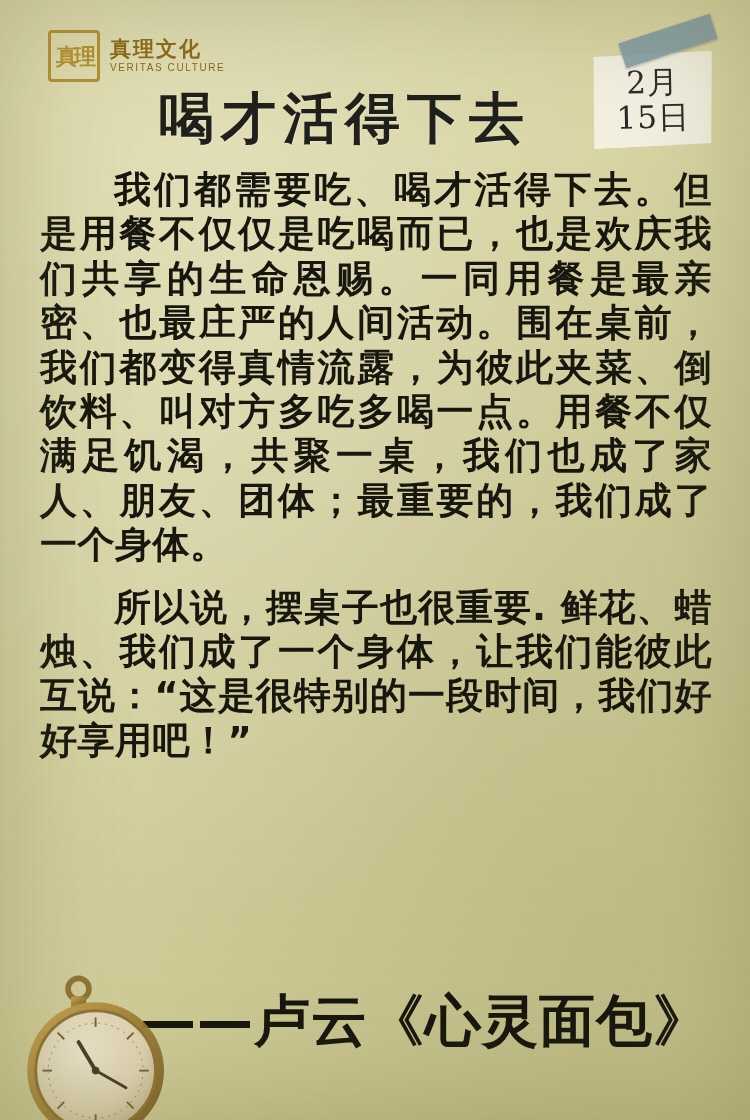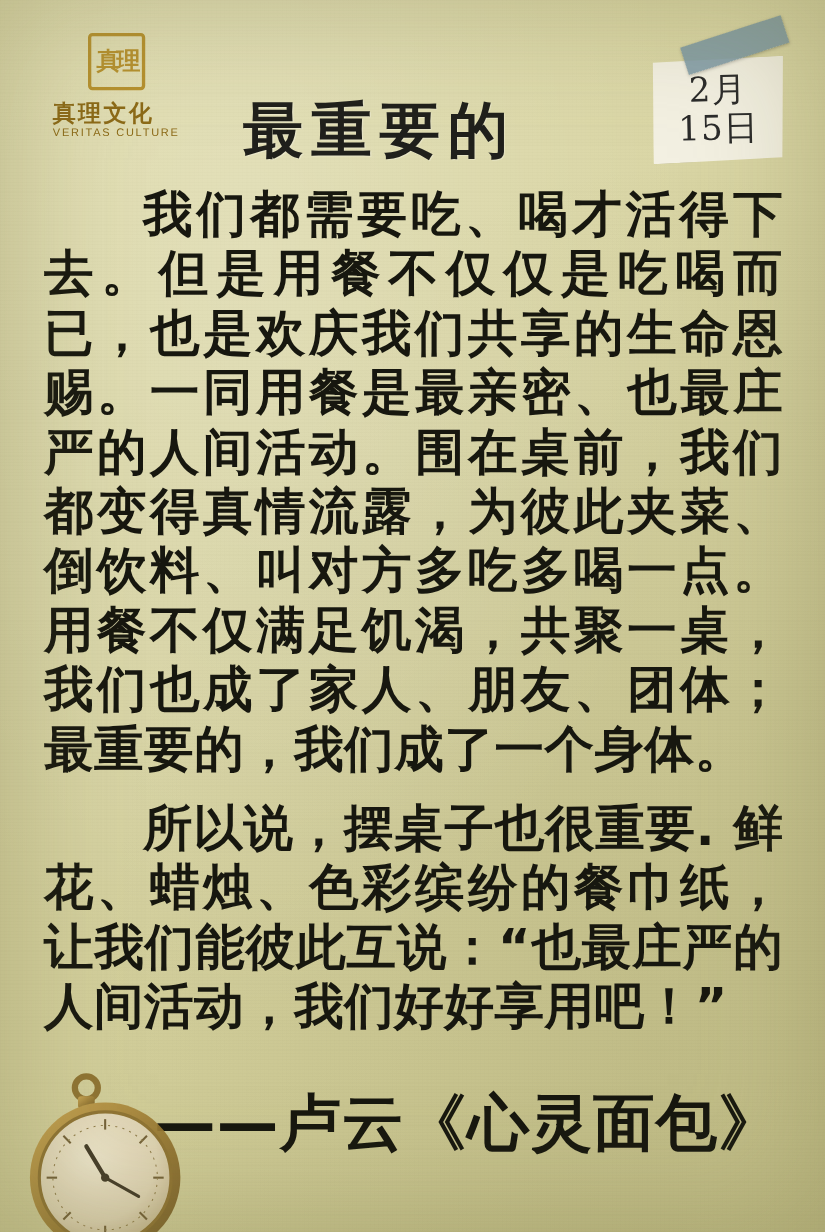--- a/index.html
+++ b/index.html
@@ -41,21 +41,20 @@
   }
 
   
   .brand {
     position: absolute;
     left: 48px;
     top: 30px;
     display: flex;
     align-items: center;
     gap: 10px;
-    flex-direction: column;
   }
   .brand-seal {
     width: 46px;
     height: 46px;
     border: 3px solid #b6912f;
     border-radius: 4px;
     display: flex;
     align-items: center;
     justify-content: center;
     color: #b6912f;
@@ -136,21 +135,21 @@
     padding-right: 60px;
   }
 
   
   .body-text {
     position: absolute;
     left: 40px;
     right: 38px;
     top: 168px;
     color: #17170f;
-    font-size: 45px;
+    font-size: 37px;
     font-weight: bold;
     line-height: 1.2;
     letter-spacing: 0.5px;
     text-align: justify;
     font-family: "DejaVu Sans", sans-serif;
   }
   .para {
     margin: 0 0 4px 0;
     text-indent: 2em;
   }
@@ -191,25 +190,25 @@
       <div class="brand-en">VERITAS CULTURE</div>
     </div>
   </div>
 
   <div class="date-tag">
     <div class="date-line">2月</div>
     <div class="date-line">15日</div>
   </div>
   <div class="tape"></div>
 
-  <div class="title">最重要的</div>
+  <div class="title">喝才活得下去</div>
 
   <div class="body-text">
     <p class="para">我们都需要吃、喝才活得下去。但是用餐不仅仅是吃喝而已，也是欢庆我们共享的生命恩赐。一同用餐是最亲密、也最庄严的人间活动。围在桌前，我们都变得真情流露，为彼此夹菜、倒饮料、叫对方多吃多喝一点。用餐不仅满足饥渴，共聚一桌，我们也成了家人、朋友、团体；最重要的，我们成了一个身体。</p>
-    <p class="para">所以说，摆桌子也很重要. 鲜花、蜡烛、色彩缤纷的餐巾纸，让我们能彼此互说：“也最庄严的人间活动，我们好好享用吧！”</p>
+    <p class="para">所以说，摆桌子也很重要. 鲜花、蜡烛、我们成了一个身体，让我们能彼此互说：“这是很特别的一段时间，我们好好享用吧！”</p>
   </div>
 
   <div class="attrib">——卢云《心灵面包》</div>
 
   <svg class="watch" viewBox="0 0 200 200">
     <defs>
       <radialGradient id="dial" cx="40%" cy="35%" r="70%">
         <stop offset="0%" stop-color="#efe7cf"></stop>
         <stop offset="70%" stop-color="#dfd3b4"></stop>
         <stop offset="100%" stop-color="#c5b68f"></stop>

